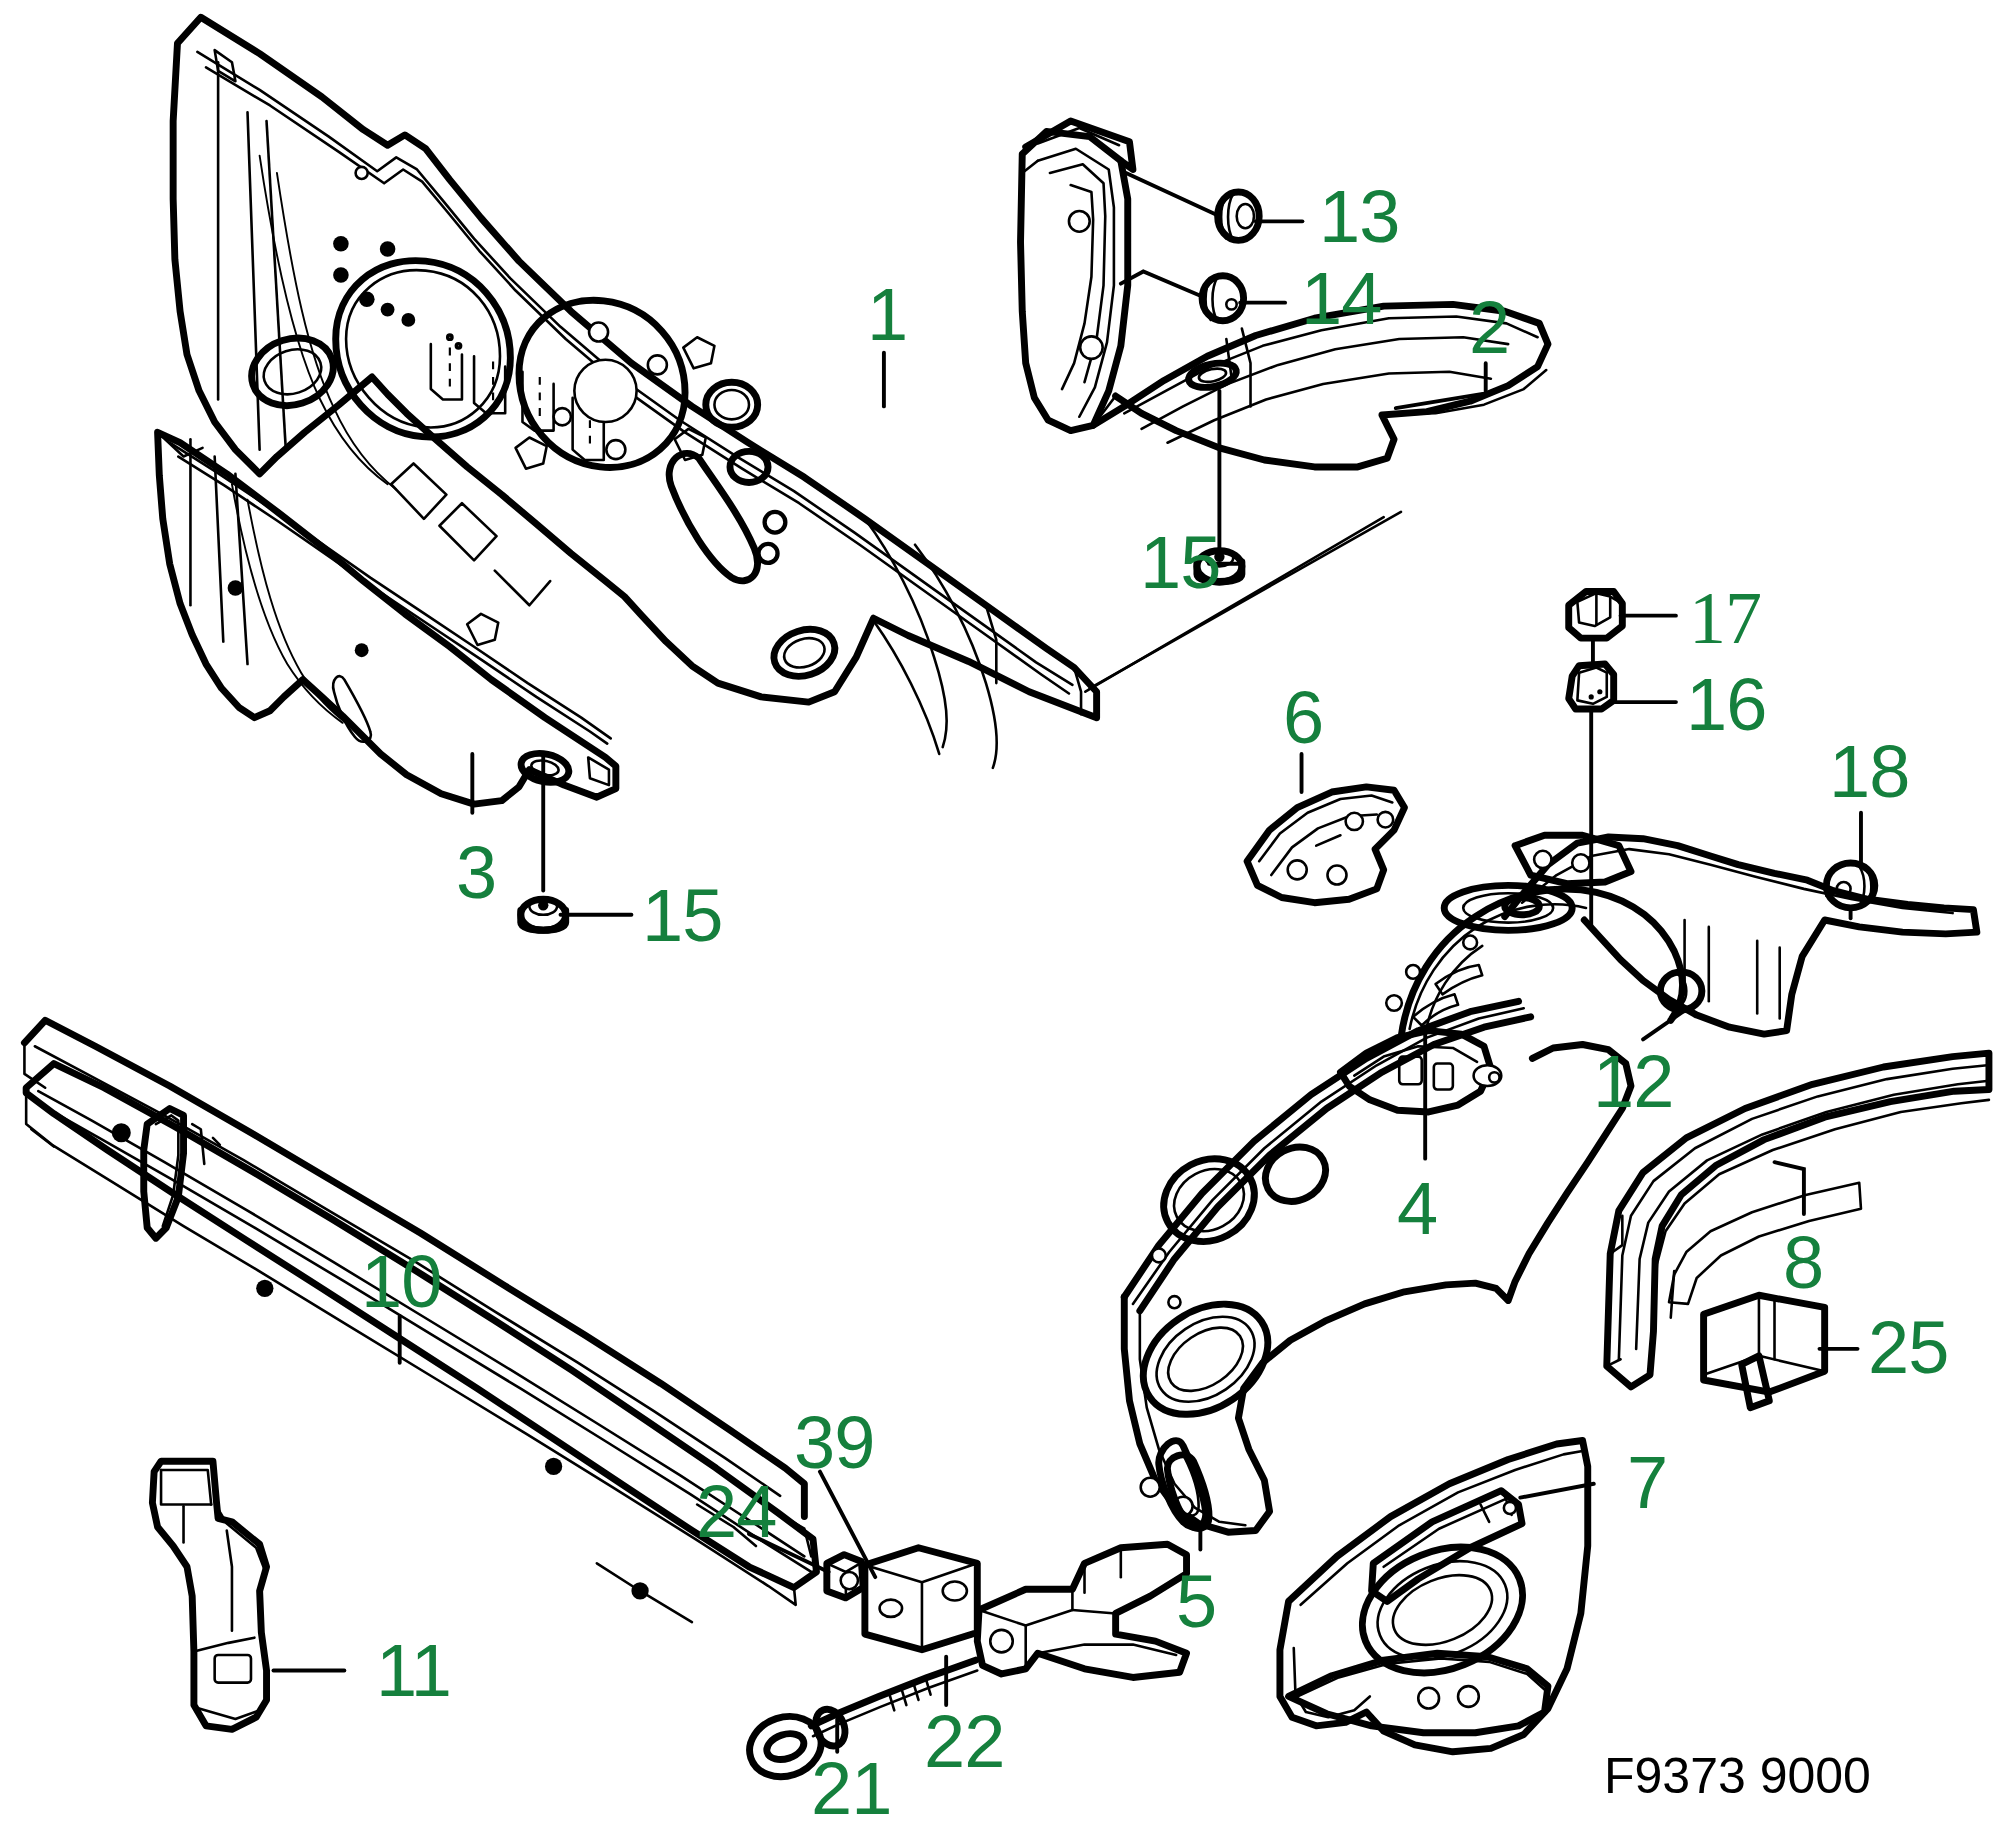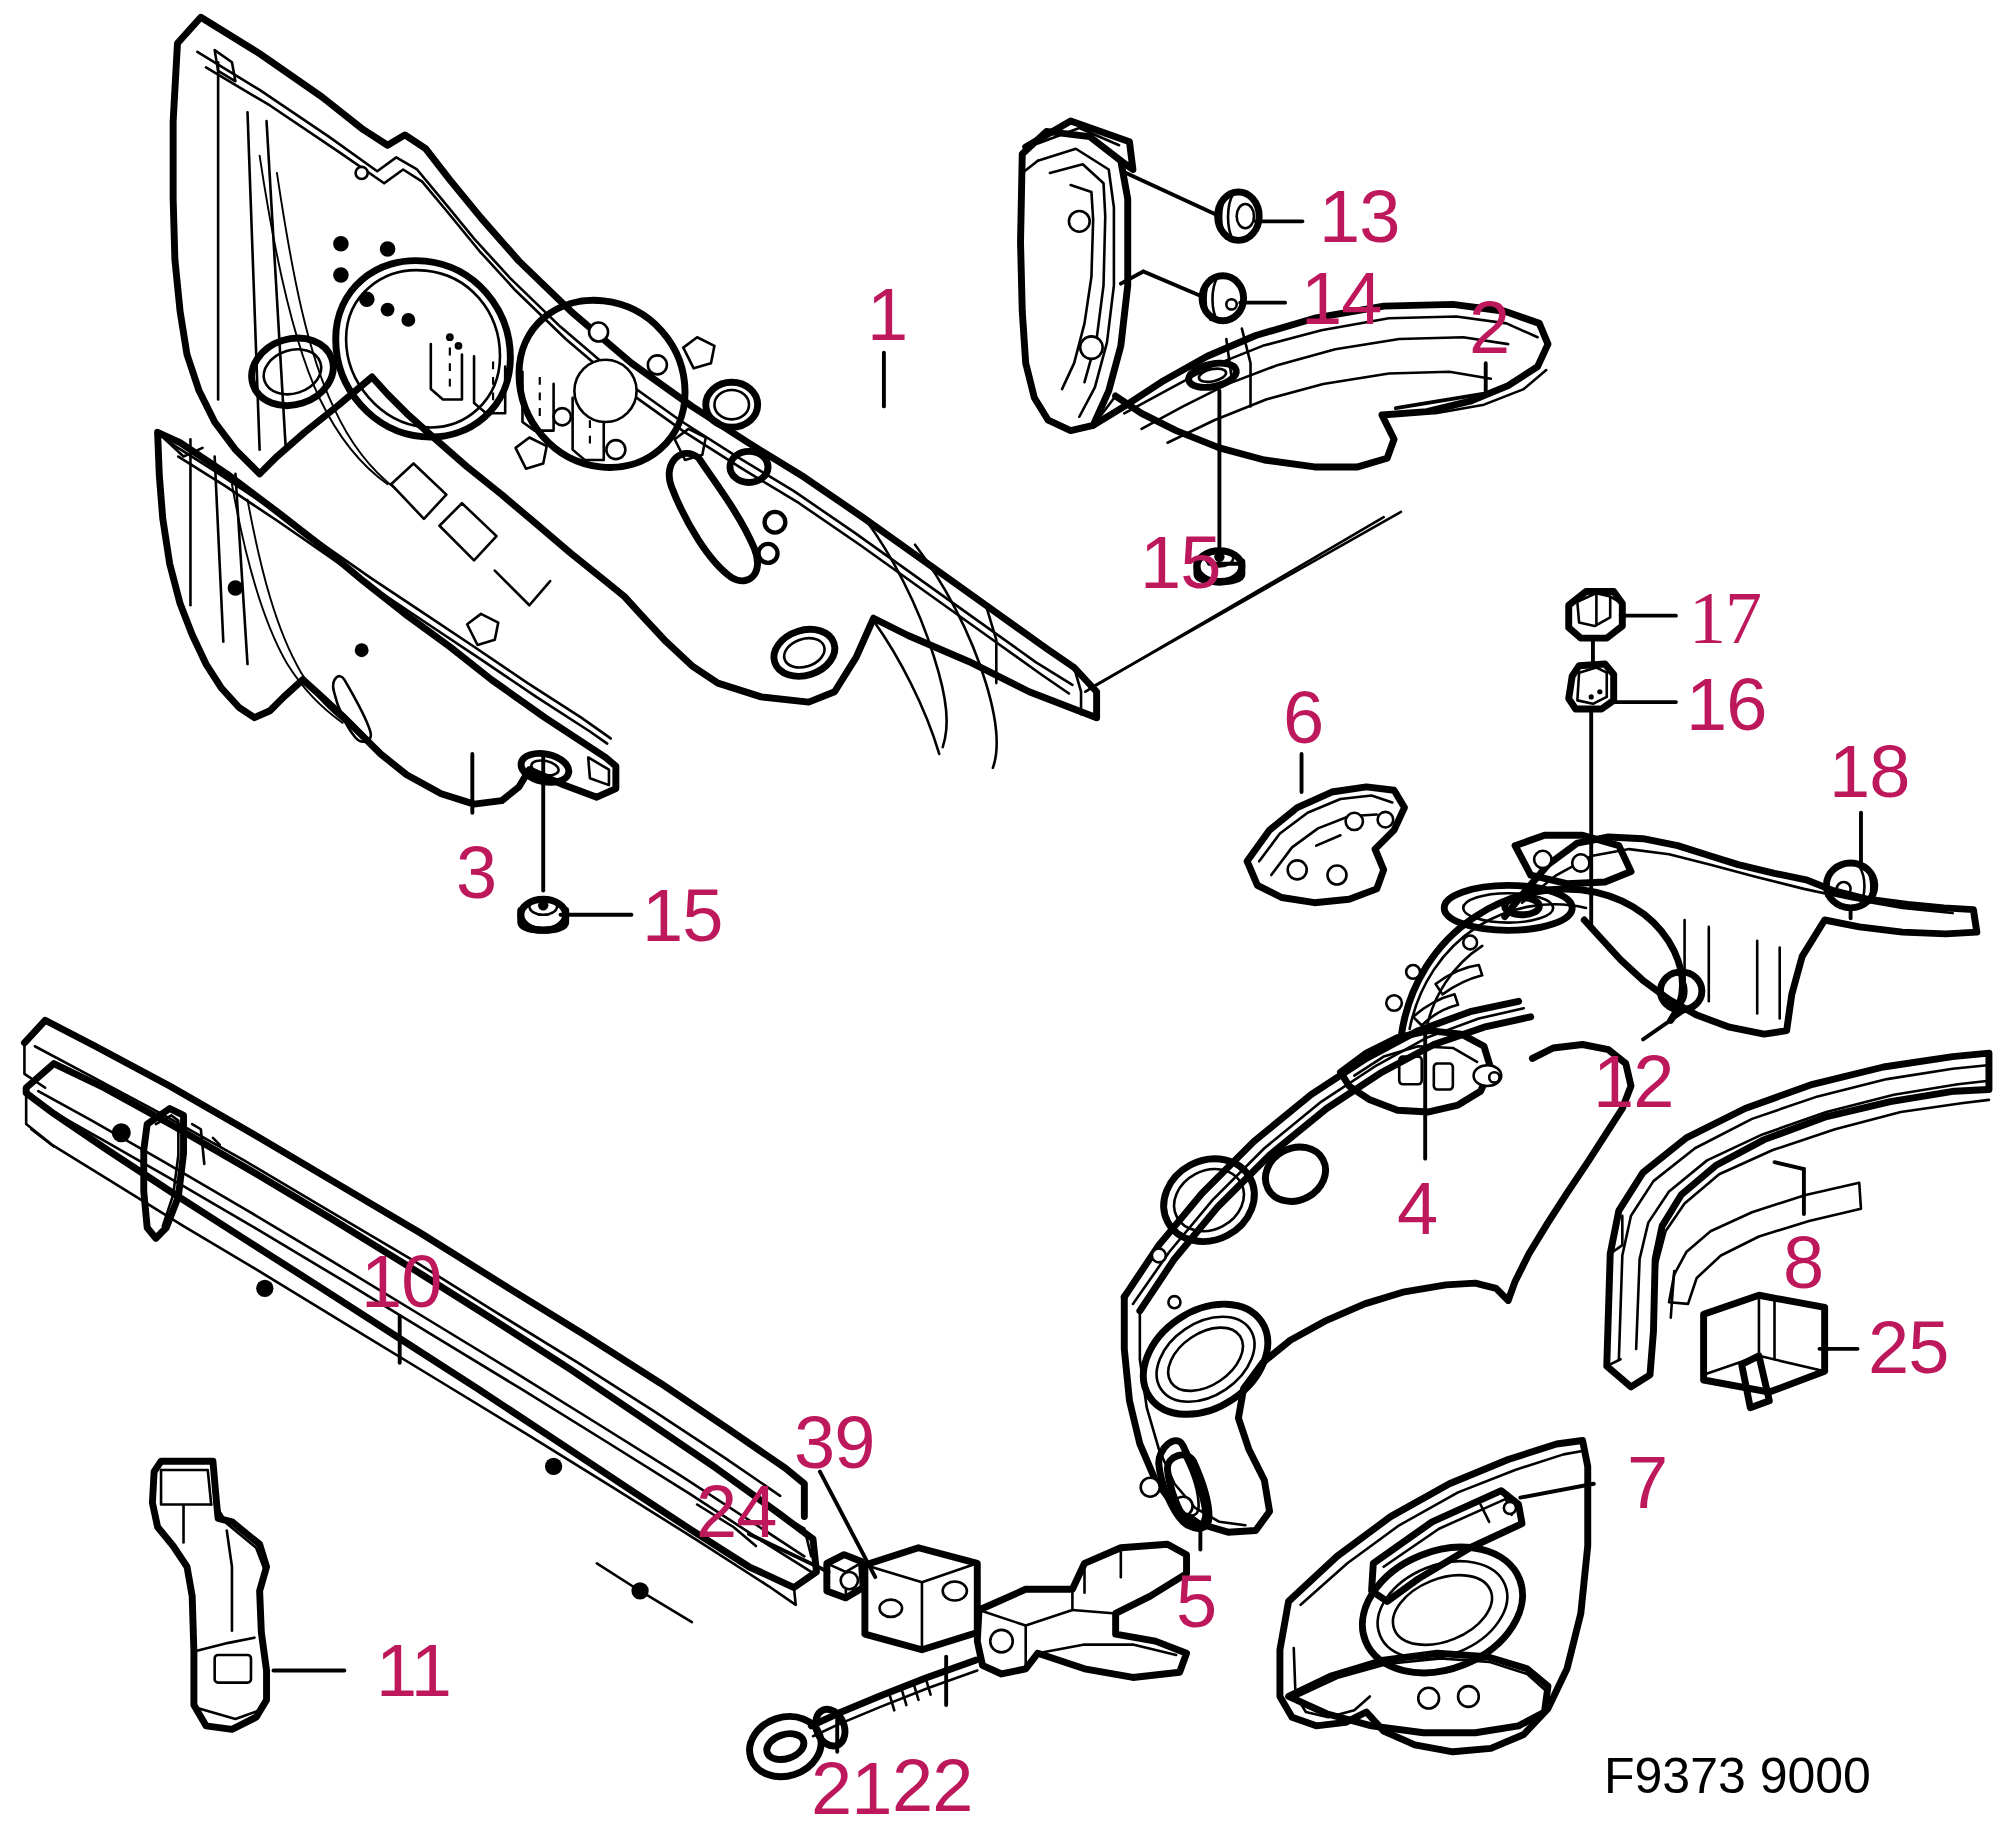--- a/index.html
+++ b/index.html
@@ -8,21 +8,21 @@
     font-family:"Liberation Sans", sans-serif;
     -webkit-font-smoothing:antialiased;
   }
   #diagram-root{position:absolute;inset:0;background:#ffffff;}
   svg.art{position:absolute;left:0;top:0;width:2003px;height:1840px;}
   .callout{
     position:absolute;
     font-family:"Liberation Sans", sans-serif;
     font-size:74px;
     font-weight:400;
-    color:#be185d;
+    color:#15803d;
     line-height:1;
     white-space:nowrap;
     letter-spacing:-0.9px;
   }
   .figcode{
     position:absolute;
     font-family:"Liberation Sans", sans-serif;
     font-size:50px;
     color:#000;
     white-space:nowrap;
@@ -595,21 +595,21 @@
   <div class="callout" style="left:376px;top:1634px;">11</div>
   <div class="callout" style="left:1581px;top:1045px;margin-left:12px;">12</div>
   <div class="callout" style="left:1319px;top:180px;">13</div>
   <div class="callout" style="left:1301px;top:262px;">14</div>
   <div class="callout" style="left:1140px;top:526px;">15</div>
   <div class="callout" style="left:642px;top:879px;">15</div>
   <div class="callout" style="left:1686px;top:668px;">16</div>
   <div class="callout" style="left:1689px;top:581px;font-family:Liberation Serif, serif;">17</div>
   <div class="callout" style="left:1829px;top:735px;">18</div>
   <div class="callout" style="left:811px;top:1752px;">21</div>
-  <div class="callout" style="left:892px;top:1705px;margin-top:44px;">22</div>
+  <div class="callout" style="left:924px;top:1705px;">22</div>
   <div class="callout" style="left:794px;top:1406px;">39</div>
   <div class="callout" style="left:696px;top:1475px;">24</div>
   <div class="callout" style="left:1868px;top:1311px;">25</div>
 
   <div class="figcode" style="left:1604px;top:1747px;">F9373 9000</div>
 
 </div>
 
 
 </body></html>

